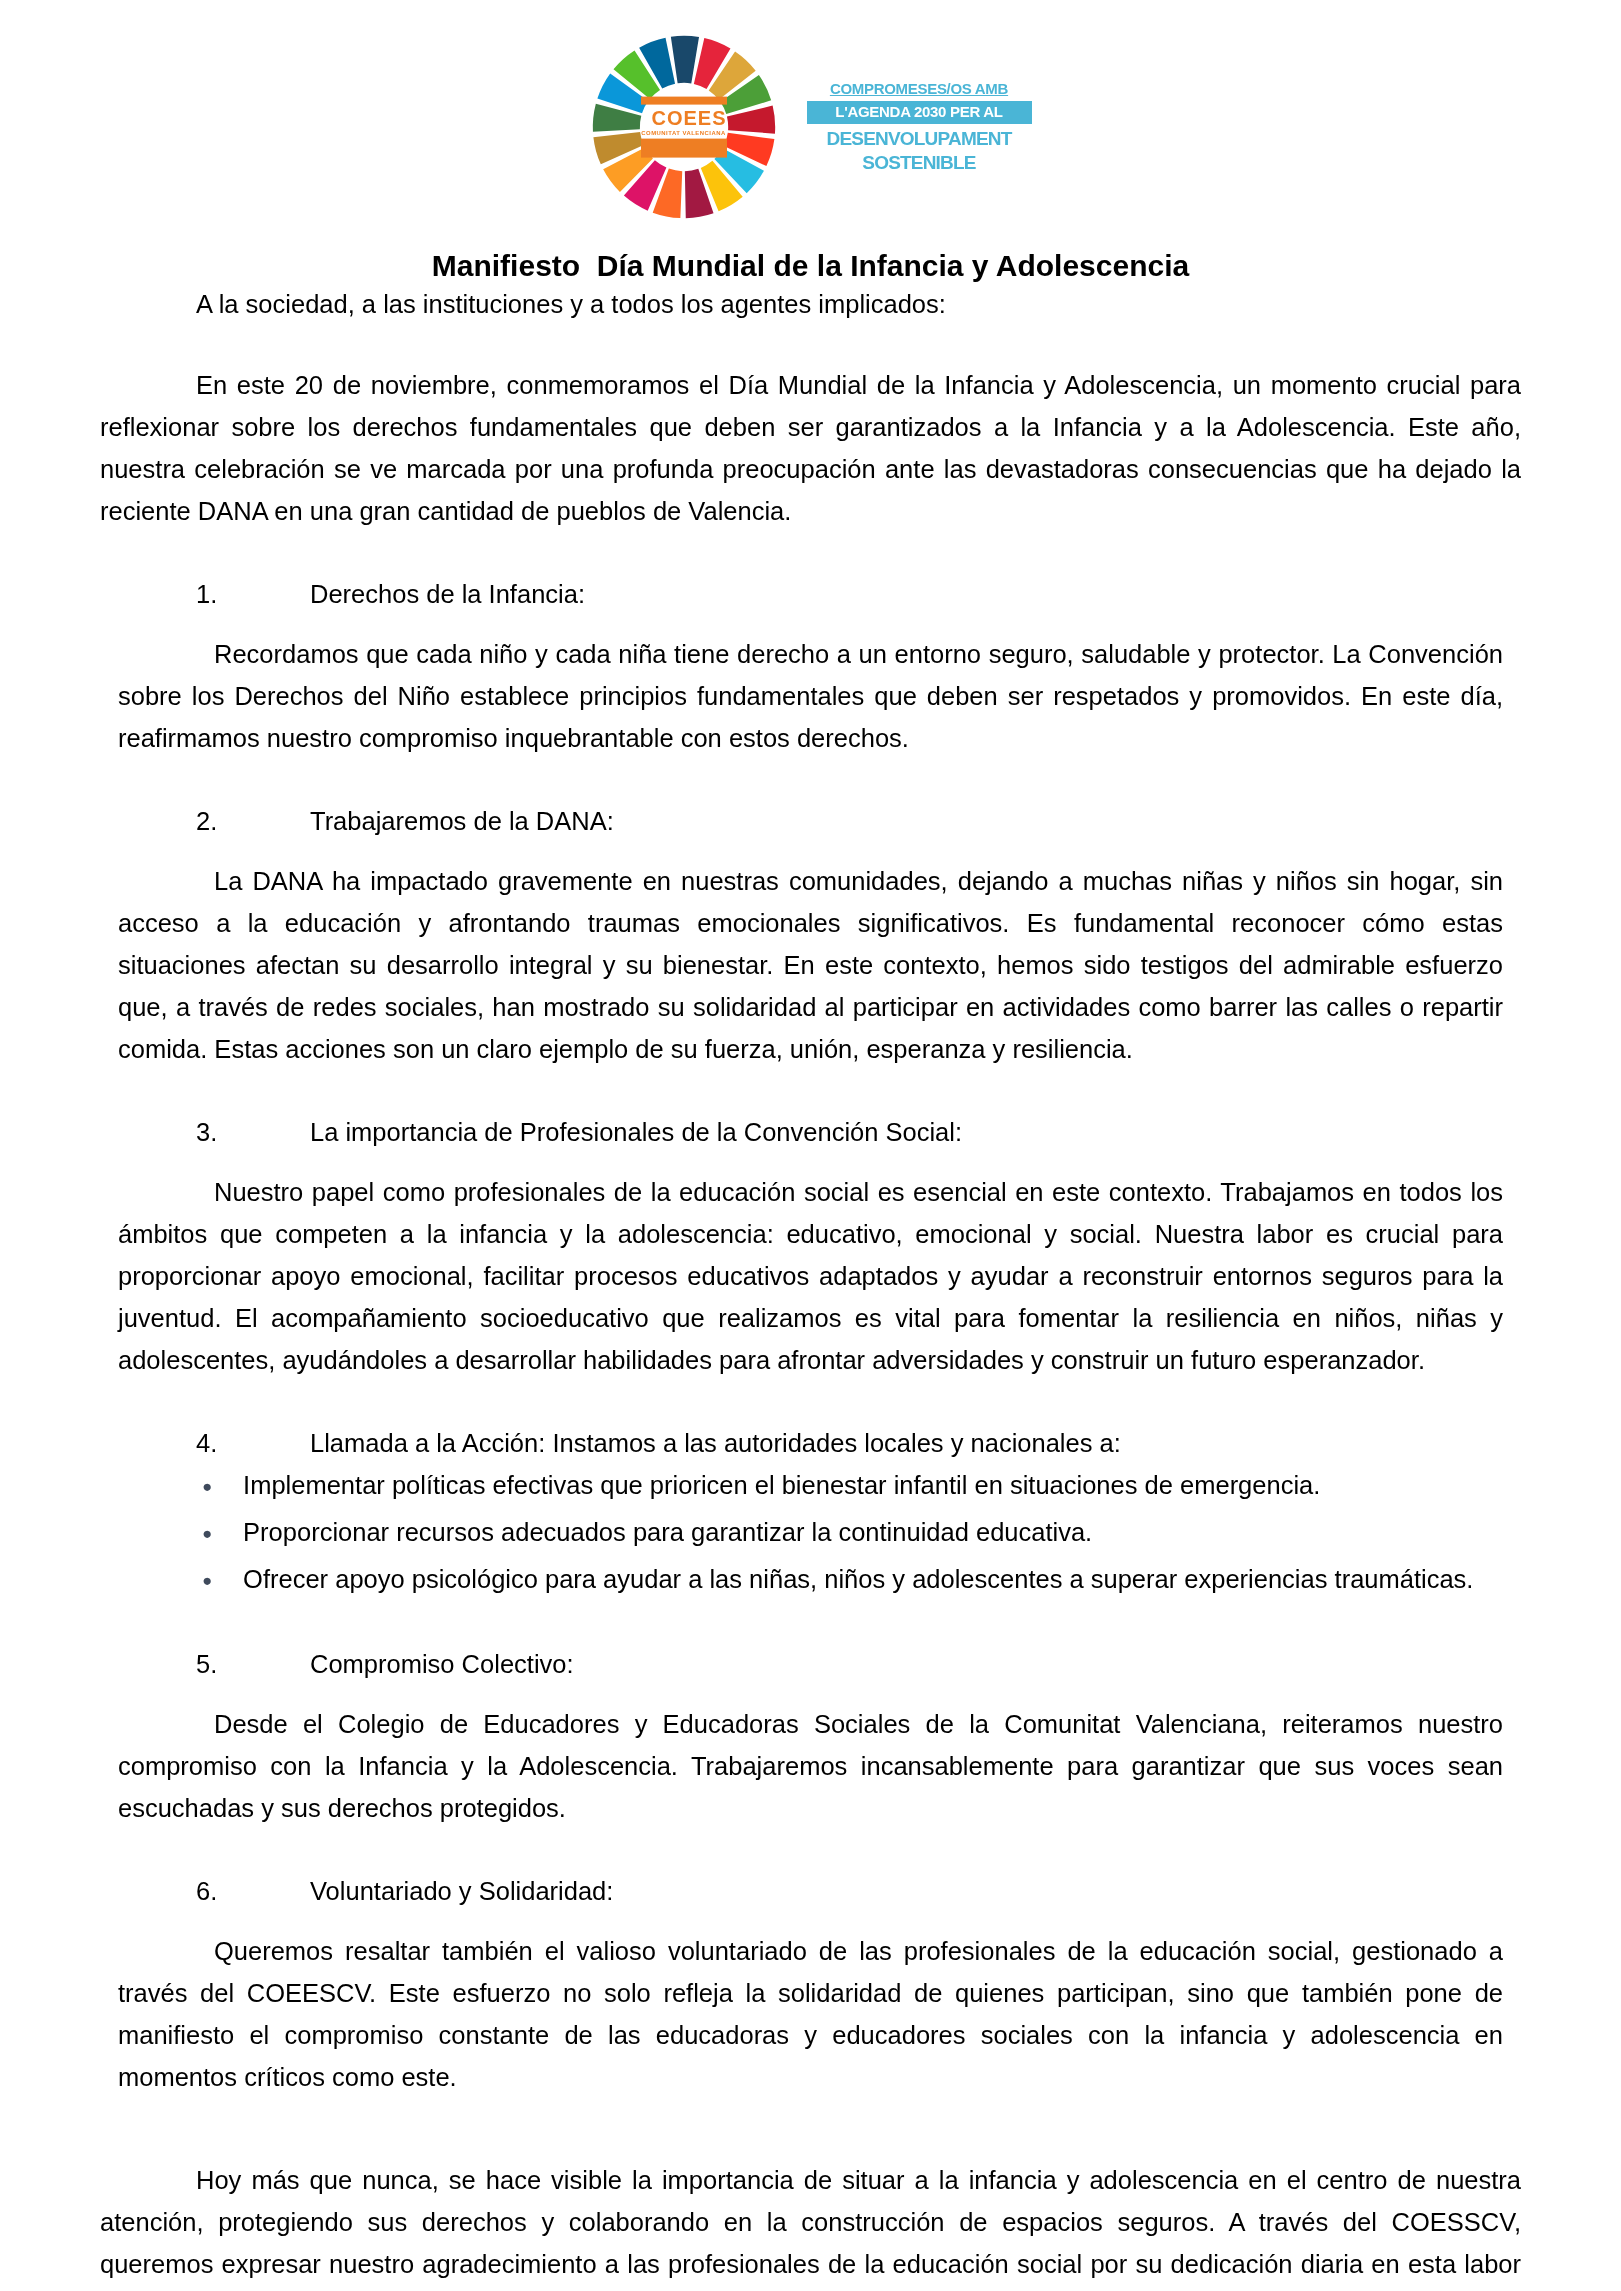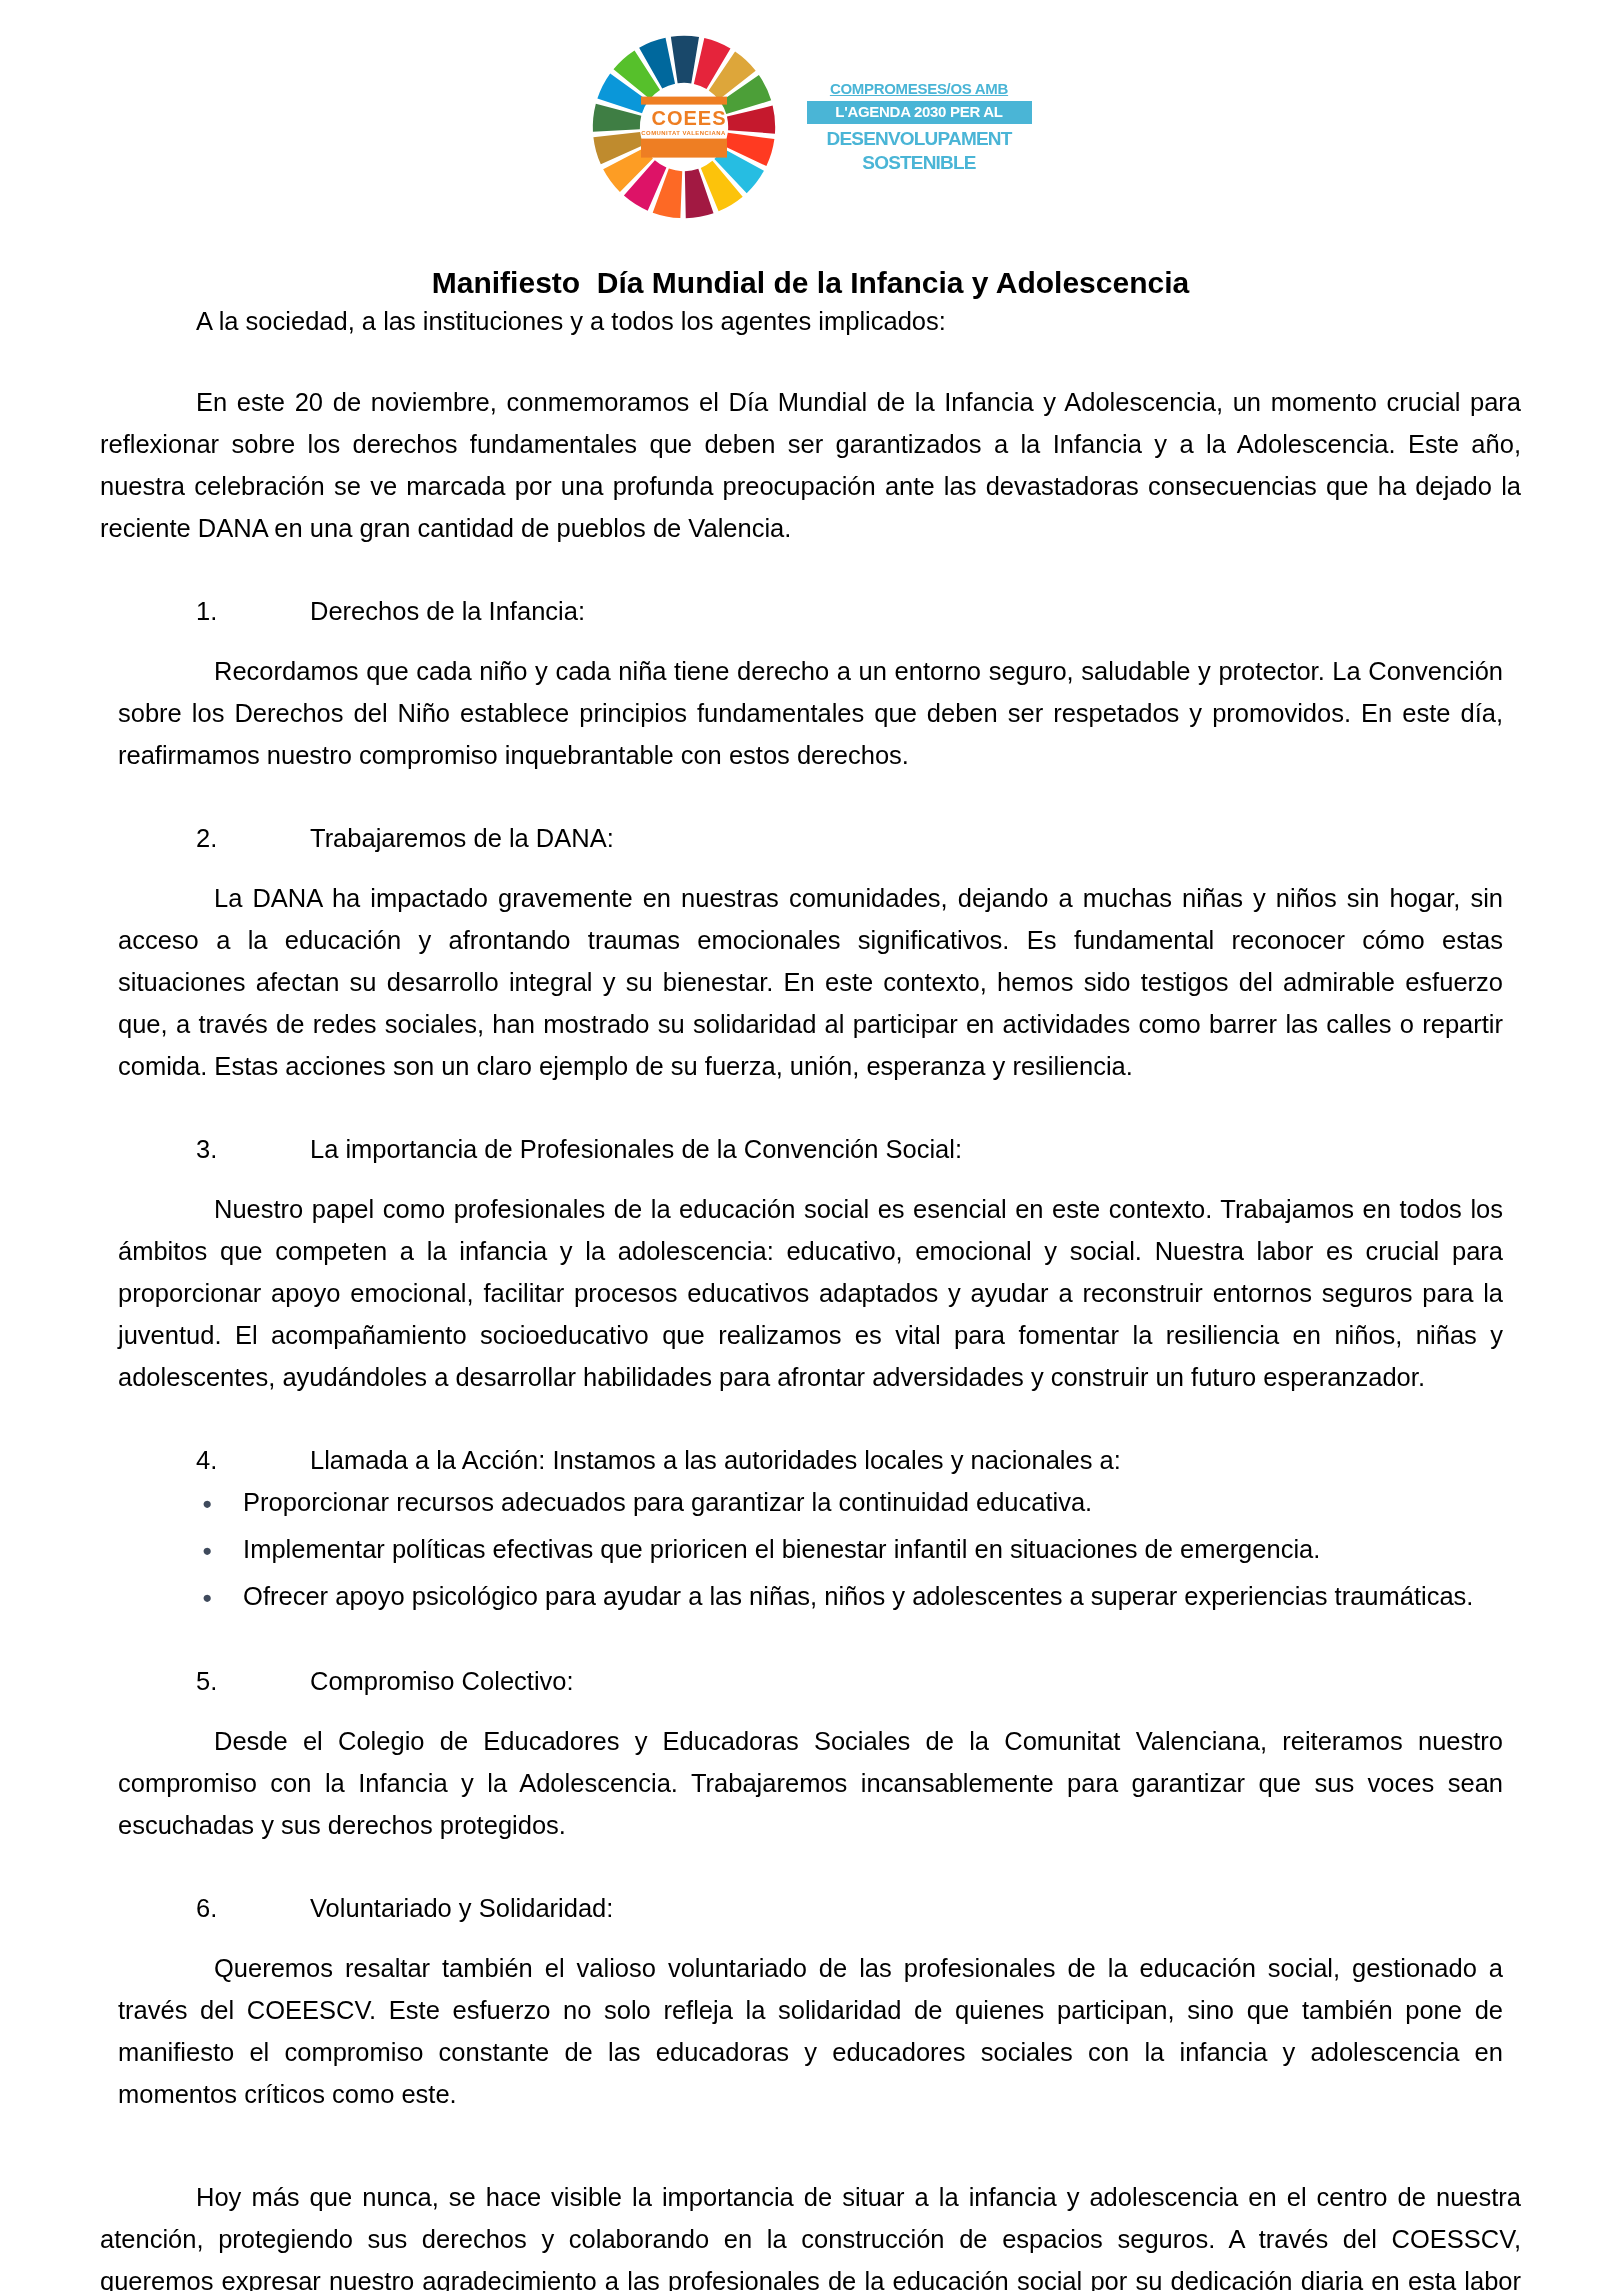--- a/index.html
+++ b/index.html
@@ -47,21 +47,21 @@
   }
   .tagline-l1{color:var(--blue,#4AB5D6);font-size:15px;letter-spacing:-0.3px;text-decoration:underline;}
   .tagline-l2{
     background:var(--blue,#4AB5D6);color:#ffffff;
     font-size:15px;letter-spacing:-0.3px;
     padding:2px 7.8px;margin:2.9px 0;display:block;
   }
   .tagline-l3{color:var(--blue,#4AB5D6);font-size:19px;letter-spacing:-0.8px;}
   
   .doc-title{
-    margin-top:45px;
+    margin-top:28px;
     text-align:center;
     font-size:30px;
     font-weight:bold;
     white-space:pre-wrap;
   }
   .body-text{font-size:25.5px;line-height:42px;}
   .salutation{margin-top:25.5px;text-indent:96px;}
   .para{
     margin:0;
     text-align:justify;
@@ -138,22 +138,22 @@
     <p class="sec-body body-text">La DANA ha impactado gravemente en nuestras comunidades, dejando a muchas niñas y niños sin hogar, sin acceso a la educación y afrontando traumas emocionales significativos. Es fundamental reconocer cómo estas situaciones afectan su desarrollo integral y su bienestar. En este contexto, hemos sido testigos del admirable esfuerzo que, a través de redes sociales, han mostrado su solidaridad al participar en actividades como barrer las calles o repartir comida. Estas acciones son un claro ejemplo de su fuerza, unión, esperanza y resiliencia.</p>
   </div>
 
   <div class="section">
     <p class="sec-head body-text"><span class="sec-num">3.</span><span>La importancia de Profesionales de la Convención Social:</span></p>
     <p class="sec-body body-text">Nuestro papel como profesionales de la educación social es esencial en este contexto. Trabajamos en todos los ámbitos que competen a la infancia y la adolescencia: educativo, emocional y social. Nuestra labor es crucial para proporcionar apoyo emocional, facilitar procesos educativos adaptados y ayudar a reconstruir entornos seguros para la juventud. El acompañamiento socioeducativo que realizamos es vital para fomentar la resiliencia en niños, niñas y adolescentes, ayudándoles a desarrollar habilidades para afrontar adversidades y construir un futuro esperanzador.</p>
   </div>
 
   <div class="section">
     <p class="sec-head body-text"><span class="sec-num">4.</span><span>Llamada a la Acción: Instamos a las autoridades locales y nacionales a:</span></p>
+    <p class="bullet-line body-text"><span class="dot">●</span><span>Implementar políticas efectivas que prioricen el bienestar infantil en situaciones de emergencia.</span></p>
     <p class="bullet-line body-text"><span class="dot">●</span><span>Proporcionar recursos adecuados para garantizar la continuidad educativa.</span></p>
-    <p class="bullet-line body-text"><span class="dot">●</span><span>Implementar políticas efectivas que prioricen el bienestar infantil en situaciones de emergencia.</span></p>
     <p class="bullet-line body-text"><span class="dot">●</span><span>Ofrecer apoyo psicológico para ayudar a las niñas, niños y adolescentes a superar experiencias traumáticas.</span></p>
   </div>
 
   <div class="section">
     <p class="sec-head body-text"><span class="sec-num">5.</span><span>Compromiso Colectivo:</span></p>
     <p class="sec-body body-text">Desde el Colegio de Educadores y Educadoras Sociales de la Comunitat Valenciana, reiteramos nuestro compromiso con la Infancia y la Adolescencia. Trabajaremos incansablemente para garantizar que sus voces sean escuchadas y sus derechos protegidos.</p>
   </div>
 
   <div class="section">
     <p class="sec-head body-text"><span class="sec-num">6.</span><span>Voluntariado y Solidaridad:</span></p>

